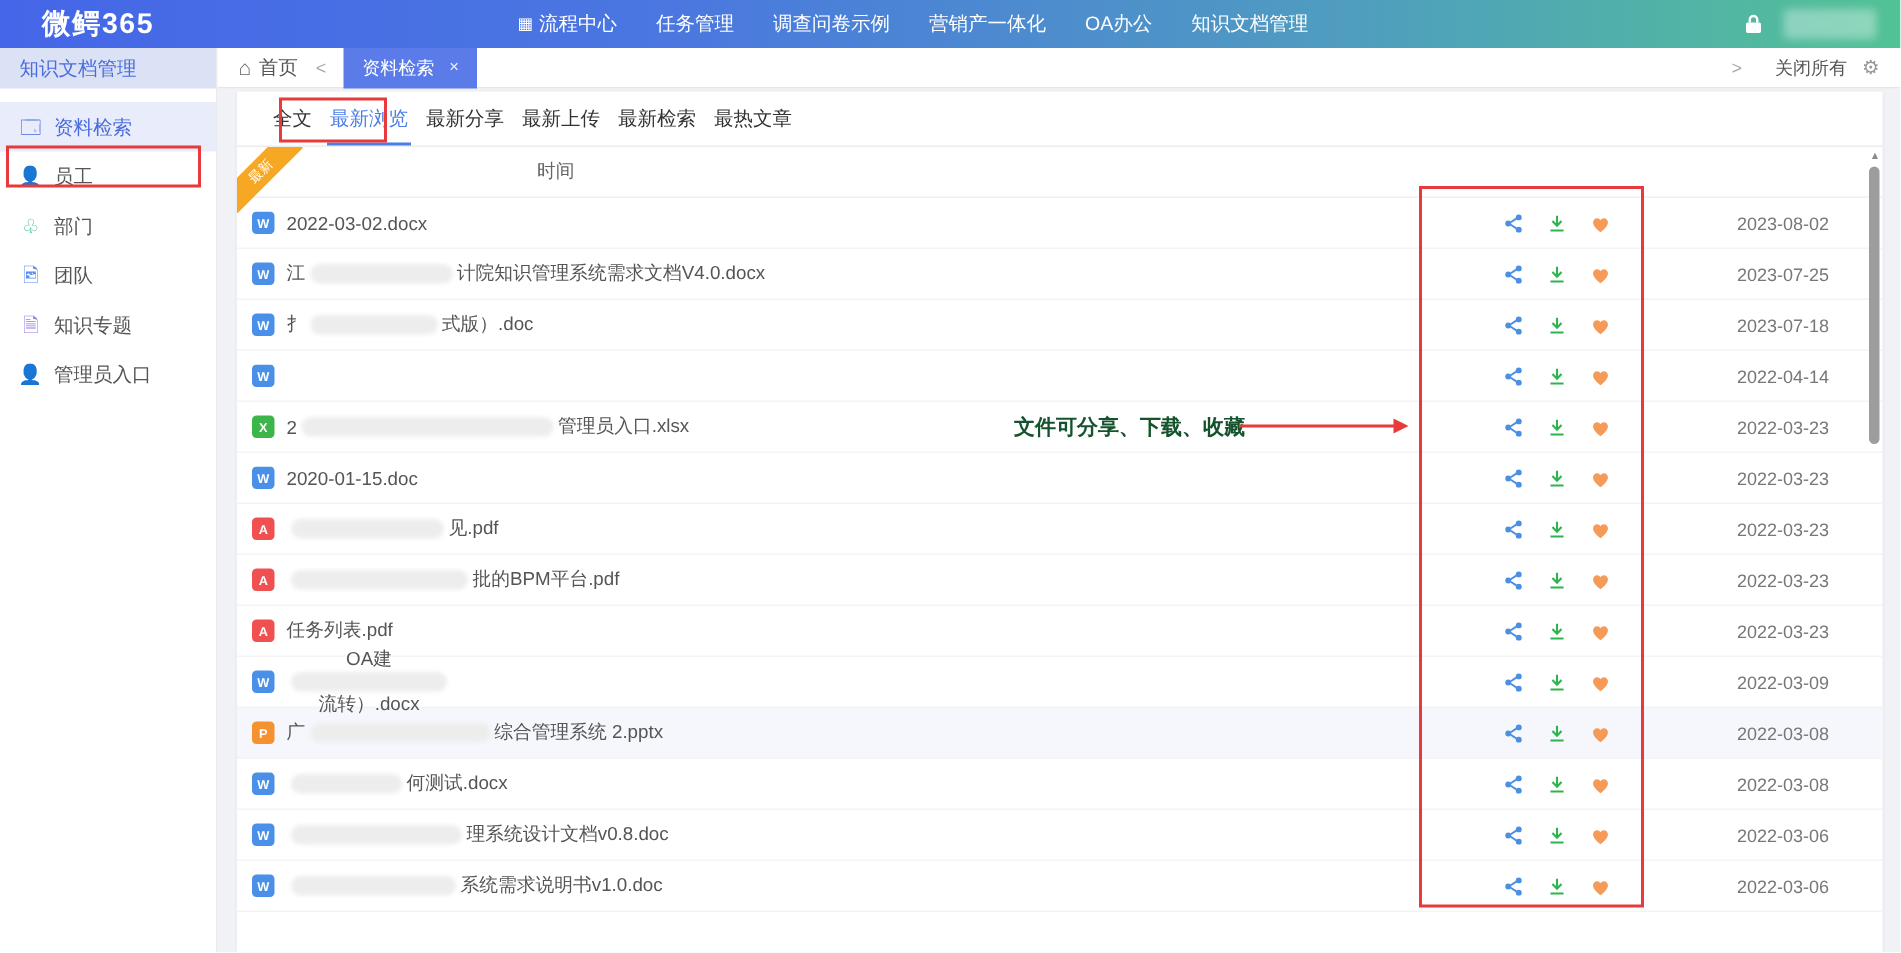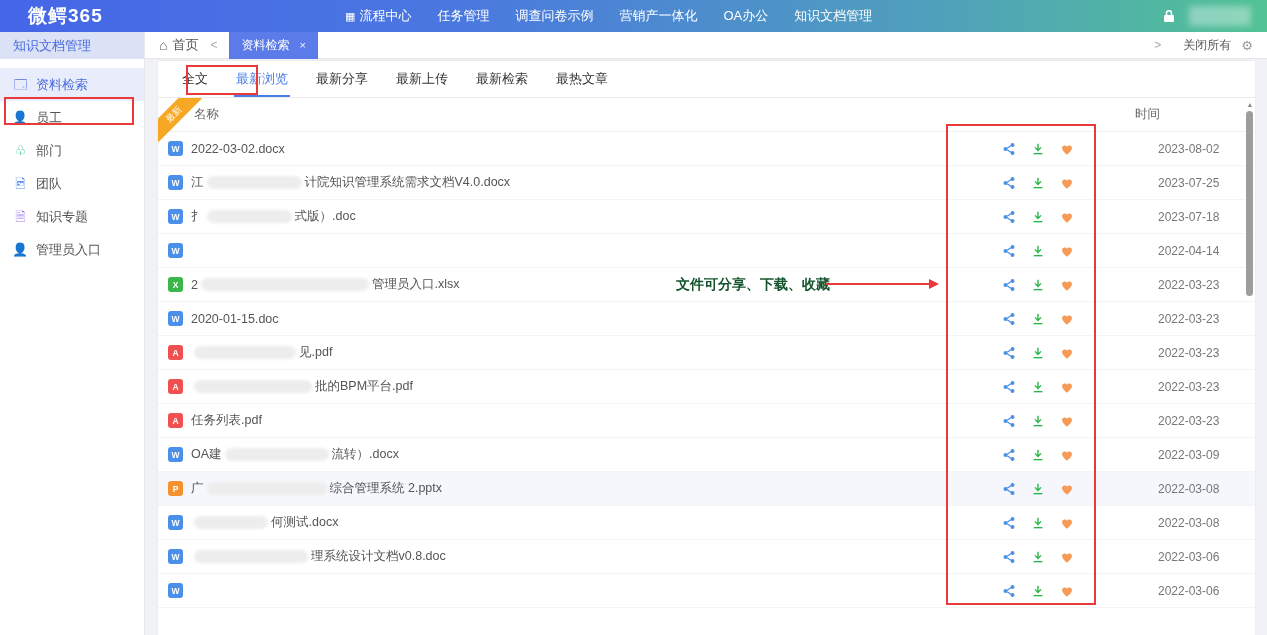--- a/index.html
+++ b/index.html
@@ -33,21 +33,21 @@
   .chev { color:#aaa; margin:0 12px; font-size:12px; cursor:pointer; }
   .page-tab { height:27px; display:flex; align-items:center; gap:10px; background:#5b7ce8; color:#fff; font-size:12px; padding:0 12px; cursor:pointer; }
   .page-tab .x { font-size:11px; opacity:.9; cursor:pointer; }
   .tabstrip-right { margin-left:auto; display:flex; align-items:center; gap:10px; padding-right:14px; }
   .closeall { font-size:12px; color:#555; cursor:pointer; }
   .gear { color:#999; font-size:13px; cursor:pointer; }
 
   
   .workarea { flex:1; position:relative; }
   .panel { position:absolute; left:13px; right:12px; top:2px; bottom:0; background:#fff; box-shadow:0 0 3px rgba(0,0,0,.05); }
-  .doc-tabs { height:37px; display:flex; align-items:center; gap:24px; padding-left:22px; border-bottom:1px solid #ececec; }
+  .doc-tabs { height:37px; display:flex; align-items:center; gap:8px; padding-left:22px; border-bottom:1px solid #ececec; }
   .doc-tab { font-size:13px; color:#333; cursor:pointer; padding:9px 2px 7px; border-bottom:2px solid transparent; }
   .doc-tab.active { color:#4a7de8; border-bottom:2px solid #4a7de8; }
 
   .table-wrap { position:absolute; top:37px; left:0; right:0; bottom:0; }
   .ribbon { position:absolute; top:0; left:0; width:44px; height:44px; overflow:hidden; pointer-events:none; }
   .ribbon span { position:absolute; top:8px; left:-15px; width:62px; transform:rotate(-45deg);
     background:#f6a723; color:#fff; font-size:9px; text-align:center; padding:2px 0; }
   .thead { height:34px; display:flex; align-items:center; border-bottom:1px solid #f0f0f0; color:#666; font-size:12.5px; }
   .th-name { flex:1; padding-left:36px; }
   .th-actions { width:160px; }
@@ -173,21 +173,20 @@
             <div class="doc-tab">最新分享</div>
             <div class="doc-tab">最新上传</div>
             <div class="doc-tab">最新检索</div>
             <div class="doc-tab">最热文章</div>
           </div>
         <div class="table-wrap">
           <div class="ribbon">
               <span>最新</span>
             </div>
           <div class="thead">
-            <div class="th-name">名称</div>
             <div class="th-actions"></div>
             <div class="th-time">时间</div>
           </div>
           <div id="rows">
               <div class="trow">
     <div class="td-name">
       <span class="file-ico" style="background: rgb(74, 144, 232);">W</span>
       <span class="segs" style="display: inline-flex; align-items: center;">
                     <span>2022-03-02.docx</span>
                   </span>
@@ -456,21 +455,21 @@
         <svg viewBox="0 0 24 24" width="15" height="15">
           <path d="M12 21C7 17 3.5 13.4 3.5 9.6 3.5 7 5.6 5 8.1 5c1.6 0 3.1.9 3.9 2.3C12.8 5.9 14.3 5 15.9 5c2.5 0 4.6 2 4.6 4.6 0 3.8-3.5 7.4-8.5 11.4z" fill="#f59a57"></path>
         </svg>
       </span>
     </div>
     <div class="td-time">2022-03-23</div>
   </div>
               <div class="trow">
     <div class="td-name">
       <span class="file-ico" style="background: rgb(74, 144, 232);">W</span>
-      <span class="segs" style="display: inline-flex; align-items: center;">
+      <span class="segs" style="display: inline-flex; align-items: center; flex-direction: column;">
                     <span>OA建</span>
                     <span class="blur-seg" style="width: 104px;"></span>
                     <span>流转）.docx</span>
                   </span>
     </div>
     <div class="td-actions">
       <span class="act">
         <svg viewBox="0 0 24 24" width="14" height="14">
           <circle cx="18" cy="5" r="3.4" fill="#4a8fe2"></circle>
                       <circle cx="6" cy="12" r="3.4" fill="#4a8fe2"></circle>
@@ -582,20 +581,24 @@
         <svg viewBox="0 0 24 24" width="15" height="15">
           <path d="M12 21C7 17 3.5 13.4 3.5 9.6 3.5 7 5.6 5 8.1 5c1.6 0 3.1.9 3.9 2.3C12.8 5.9 14.3 5 15.9 5c2.5 0 4.6 2 4.6 4.6 0 3.8-3.5 7.4-8.5 11.4z" fill="#f59a57"></path>
         </svg>
       </span>
     </div>
     <div class="td-time">2022-03-06</div>
   </div>
               <div class="trow">
     <div class="td-name">
       <span class="file-ico" style="background: rgb(74, 144, 232);">W</span>
+      <span class="segs" style="display: inline-flex; align-items: center;">
+                    <span class="blur-seg" style="width: 110px;"></span>
+                    <span>系统需求说明书v1.0.doc</span>
+                  </span>
     </div>
     <div class="td-actions">
       <span class="act">
         <svg viewBox="0 0 24 24" width="14" height="14">
           <circle cx="18" cy="5" r="3.4" fill="#4a8fe2"></circle>
                       <circle cx="6" cy="12" r="3.4" fill="#4a8fe2"></circle>
                       <circle cx="18" cy="19" r="3.4" fill="#4a8fe2"></circle>
           <path d="M8.8 10.6 15.2 6.4 M8.8 13.4 15.2 17.6" stroke="#4a8fe2" stroke-width="2.2" fill="none"></path>
         </svg>
       </span>

